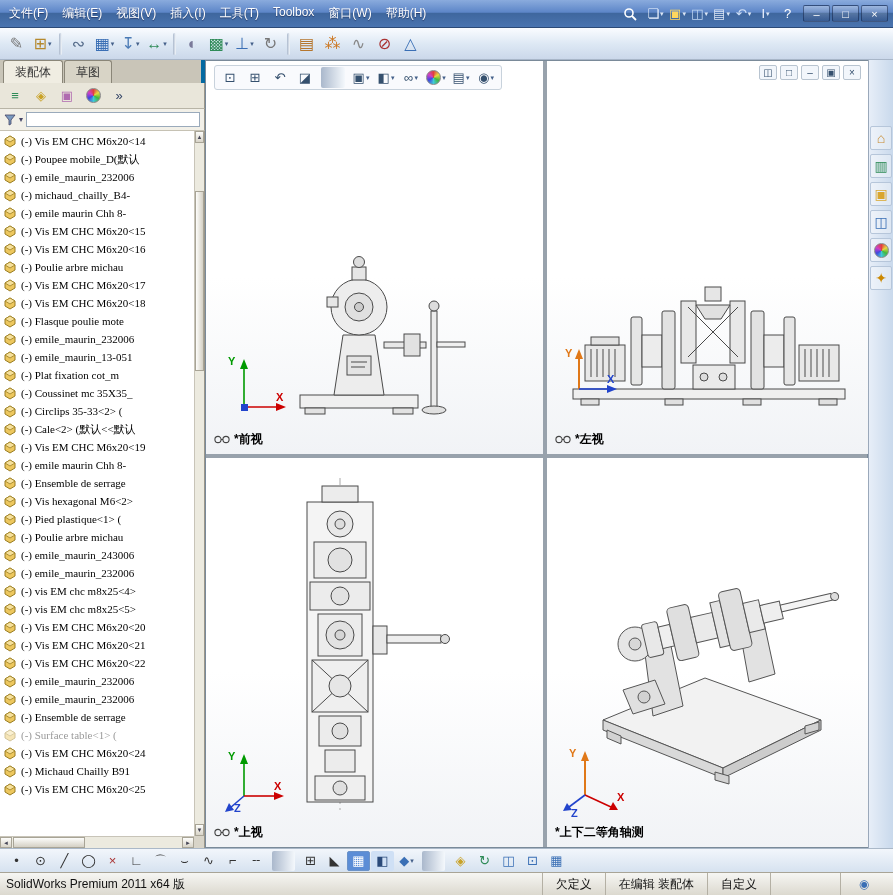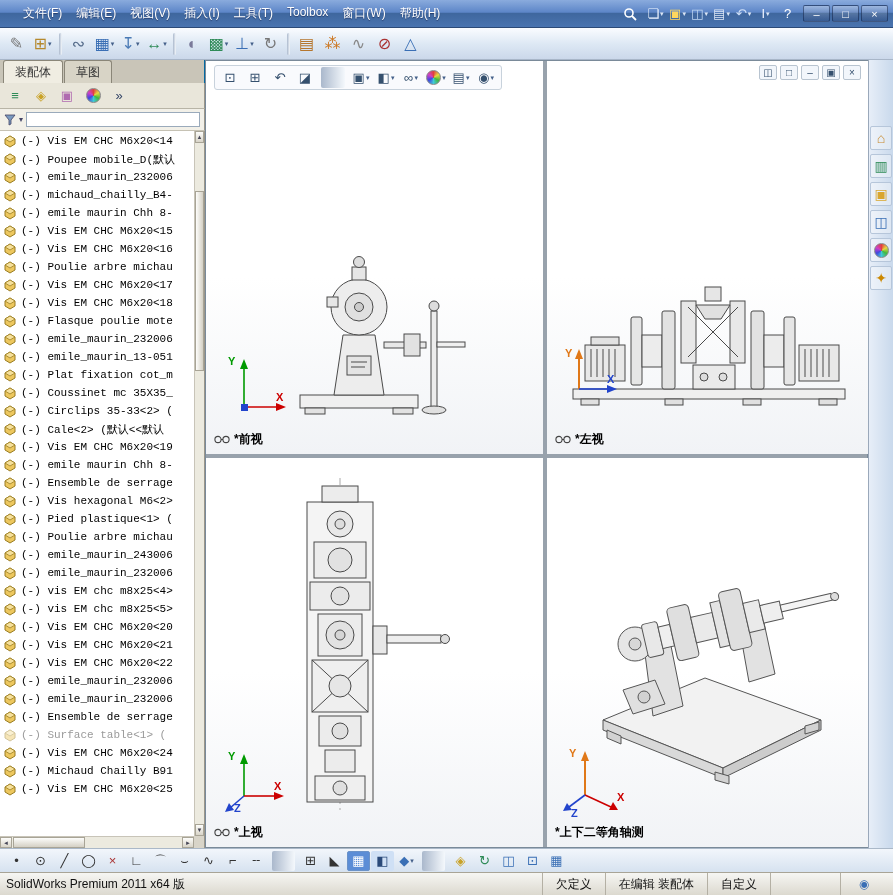--- a/index.html
+++ b/index.html
@@ -7,21 +7,21 @@
   font-family:"Liberation Sans","DejaVu Sans",sans-serif;background:#d6d2c6}
 
 
 #titlebar{position:absolute;left:0;top:0;width:893px;height:28px;
   background:linear-gradient(180deg,#8aabdd 0%,#5d86c8 45%,#3f679e 50%,#4a74b0 100%);
   border-bottom:1px solid #2c4a77;display:flex;align-items:center;color:#fff}
 #logo{width:138px;height:28px;background:linear-gradient(180deg,#26263e,#0f0f1d);
   display:flex;align-items:center;justify-content:center;gap:5px;flex:0 0 138px}
 #logo .mark{font-size:15px;font-weight:bold;font-style:italic;color:#6fa8e8}
 #logo .name{font-size:12px;font-weight:bold;letter-spacing:.4px;color:#fff}
-#menus{display:flex;margin-left:16px}
+#menus{display:flex;margin-left:2px}
 .menu{font-size:12px;padding:3px 7px;color:#fff;text-shadow:0 1px 1px rgba(0,0,40,.45);white-space:nowrap}
 #search-btn{margin-left:auto;width:20px;height:20px;display:flex;align-items:center;justify-content:center}
 .qrow{display:flex;align-items:center;gap:1px;margin:0 5px}
 .qicon{min-width:21px;height:20px;display:flex;align-items:center;justify-content:center;
   font-size:13px;border-radius:2px}
 .qicon.dd::after{content:"▾";font-size:7px;margin-left:1px;color:#dce6f5}
 #winbtns{display:flex;gap:2px;margin-right:5px}
 .winbtn{width:27px;height:17px;display:flex;align-items:center;justify-content:center;font-size:11px;
   color:#fff;background:linear-gradient(180deg,rgba(255,255,255,.3),rgba(0,10,50,.18));
   border:1px solid rgba(15,35,75,.55);border-radius:2px}
@@ -36,38 +36,38 @@
 .ticon.dd::after{content:"▾";font-size:7px;color:#44608a;margin-left:1px}
 .ticon.sep{min-width:3px;width:3px;height:22px;padding:0;margin:0 3px;
   background:linear-gradient(90deg,#aab8cc,#f4f8fc)}
 .ticon.sep .g,.ticon.sep::after{display:none}
 .ticon.active{border:1px solid #6a92c8}
 .ticon.ball .g{width:15px;height:15px;border-radius:50%;border:1px solid #888;
   background:conic-gradient(#e04040,#e8d840,#40b840,#40c8d8,#4048e0,#d040c8,#e04040)}
 
 
 #panel-tabs{position:absolute;left:0;top:60px;width:205px;height:23px;background:#c9c5b8;
-  display:flex;align-items:flex-end;padding-left:3px;border-right:1px solid #0369a1}
+  display:flex;align-items:flex-end;padding-left:3px;border-right:4px solid #0369a1}
 .ptab{font-size:12px;padding:3px 11px 2px;border:1px solid #8a8678;border-bottom:none;
   border-radius:3px 3px 0 0;background:#d8d4c6;color:#333;margin-right:1px;white-space:nowrap}
 .ptab.active{background:#f0ede2}
 #fm-icons{position:absolute;left:0;top:83px;width:205px;height:26px;background:#e9e6da;
   border-right:1px solid #9a968a;border-bottom:1px solid #b8b4a6;
   display:flex;align-items:center;padding:0 3px;gap:2px}
 #fm-icons .ticon{min-width:24px;height:22px;font-size:13px}
 #filter-row{position:absolute;left:0;top:109px;width:205px;height:22px;background:#f2f0e8;
   border-right:1px solid #9a968a;border-bottom:1px solid #c6c2b4;
   display:flex;align-items:center;padding:0 4px;gap:3px}
 #filter-caret{font-size:8px;color:#446}
 #filter-input{flex:1;height:15px;border:1px solid #9aaabb;background:#fff}
 #tree{position:absolute;left:0;top:131px;width:194px;height:705px;background:#fff;
   overflow:hidden;padding-top:1px}
 .trow{display:flex;align-items:center;height:18px;padding-left:3px;gap:4px;white-space:nowrap}
 .trow .picon{width:14px;height:14px;flex:0 0 14px}
-.tlabel{font-family:Liberation Mono, monospace;font-size:11px;color:#000}
+.tlabel{font-family:Liberation Serif, serif;font-size:11px;color:#000}
 .trow.gray .tlabel{color:#9a9a9a}
 .trow.gray .picon{opacity:.45}
 
 
 #vscroll{position:absolute;left:194px;top:131px;width:11px;height:705px;background:#eceadf;
   border-left:1px solid #c8c4b8;border-right:1px solid #9a968a}
 .sbtn{height:12px;display:flex;align-items:center;justify-content:center;font-size:6px;color:#445;
   background:linear-gradient(180deg,#fdfdfb,#d8d4c8);border:1px solid #a8a496}
 #vthumb{position:absolute;left:0;top:60px;width:100%;height:180px;
   background:linear-gradient(90deg,#fdfdfb,#d4d0c4);border:1px solid #a8a496}

